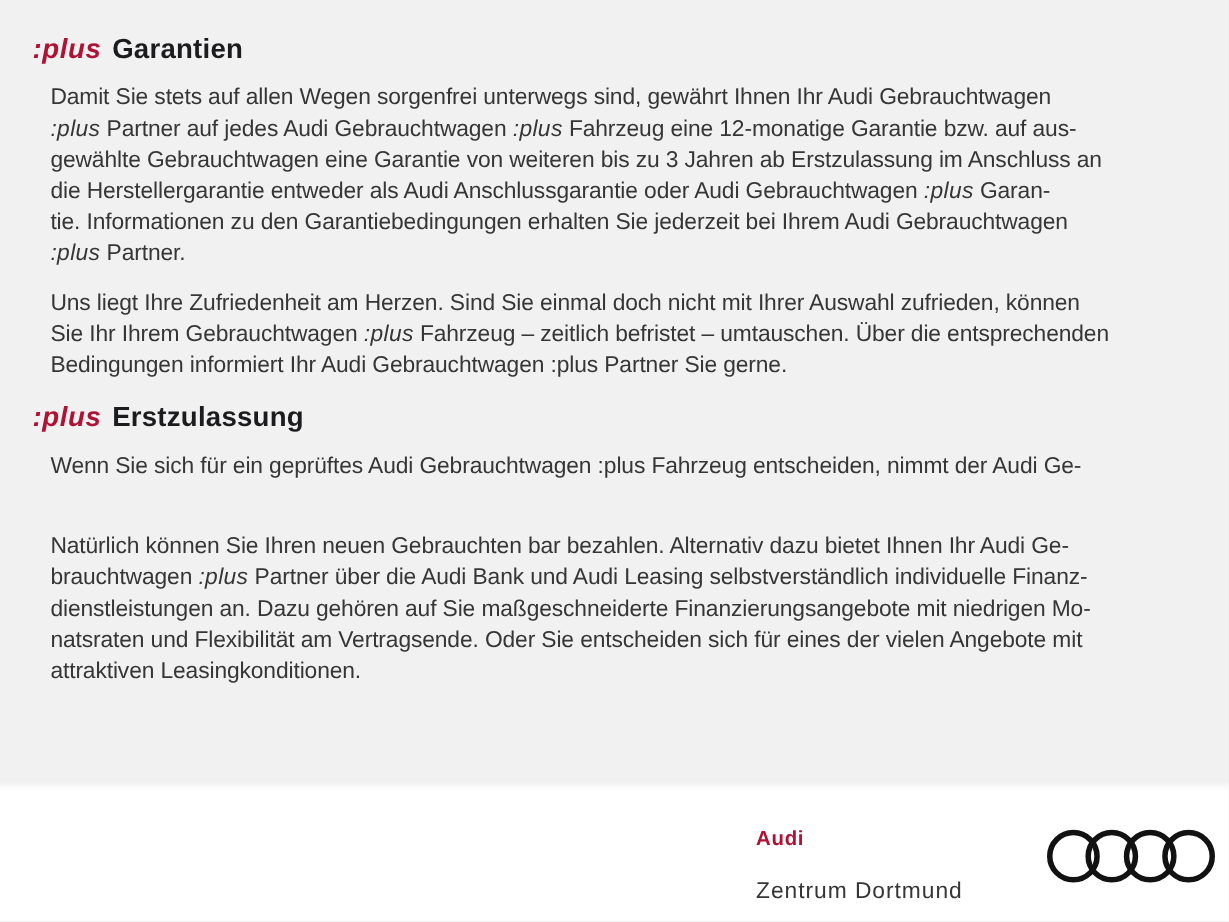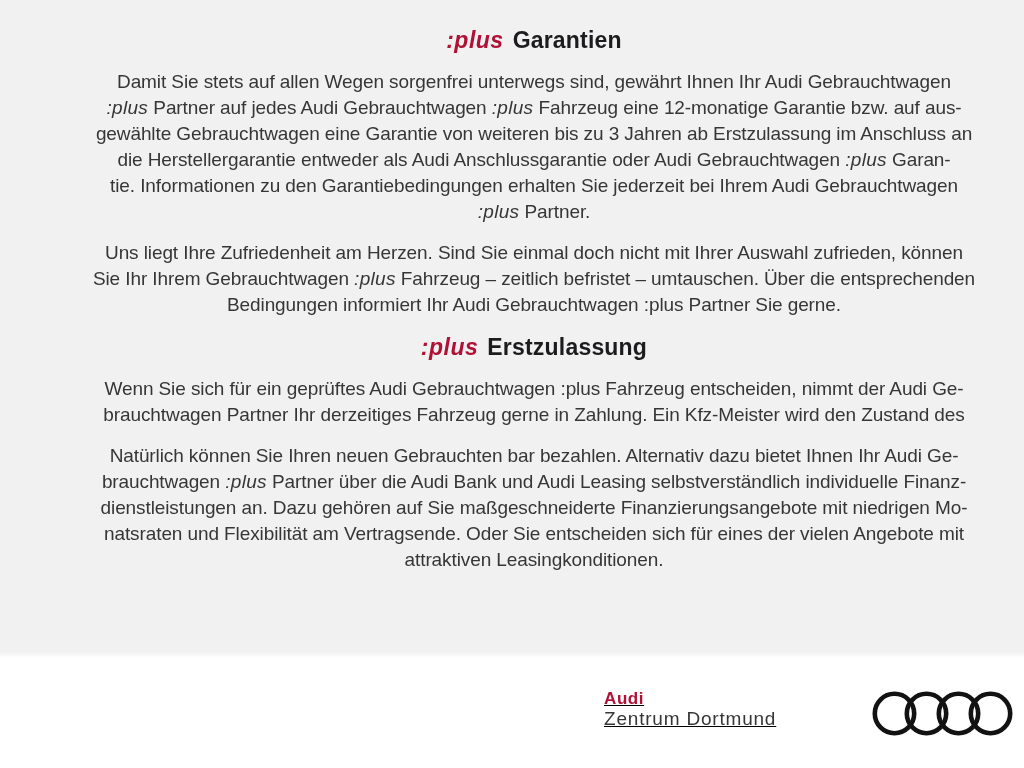--- a/index.html
+++ b/index.html
@@ -8,22 +8,21 @@
     background: #d8d8d8;
   }
   .page {
     position: relative;
     width: 1024px;
     height: 768px;
     background: var(--page_bg, #f1f1f2);
     overflow: hidden;
   }
   .content {
-    padding: 26px 0 0 44px;
-    text-align: center;
+    padding: 26px 0 0 27px;
   }
   .section { margin: 0 0 14px 0; }
   .section h2 {
     margin: 0 0 7px 0;
     font-size: 23px;
     line-height: 28px;
     font-weight: 700;
     color: var(--heading_text, #1c1c1e);
     letter-spacing: 0.2px;
   }
@@ -50,37 +49,37 @@
   }
   .footer::before {
     content: "";
     position: absolute;
     left: 0; right: 0; top: -6px;
     height: 6px;
     background: linear-gradient(var(--page_bg, #f1f1f2), var(--footer_bg, #ffffff));
   }
   .dealer {
     position: absolute;
-    left: 604px;
+    left: 630px;
     top: 31px;
-    text-decoration: underline;
   }
   .dealer-brand {
     font-size: 17px;
     line-height: 19px;
     font-weight: 700;
     color: var(--accent_red, #b01235);
     letter-spacing: 0.6px;
   }
   .dealer-location {
     font-size: 19px;
     line-height: 21px;
     font-weight: 400;
     color: var(--body_text, #363636);
     letter-spacing: 0.8px;
+    margin-top: 24px;
   }
   .rings {
     position: absolute;
     right: 11px;
     top: 33px;
     width: 141px;
     height: 45px;
   }
 </style>
 </head>
@@ -98,21 +97,21 @@
     </section>
 
     <section class="section">
       <p class="body-text"><span>Uns liegt Ihre Zufriedenheit am Herzen. Sind Sie einmal doch nicht mit Ihrer Auswahl zufrieden, können</span><br><span>Sie Ihr Ihrem Gebrauchtwagen </span><span class="it">:plus</span><span> Fahrzeug – zeitlich befristet – umtauschen. Über die entsprechenden</span><br><span>Bedingungen informiert Ihr Audi Gebrauchtwagen :plus Partner Sie gerne.</span></p>
     </section>
 
     <section class="section">
       <h2>
         <span class="plus-mark">:plus</span><span>Erstzulassung</span>
       </h2>
-      <p class="body-text"><span>Wenn Sie sich für ein geprüftes Audi Gebrauchtwagen :plus Fahrzeug entscheiden, nimmt der Audi Ge-</span><br><span>brauchtwagen Partner Ihr derzeitiges Fahrzeug gerne in Zahlung. Ein Kfz-Meister wird den Zustand des</span><br></p>
+      <p class="body-text"><span>Wenn Sie sich für ein geprüftes Audi Gebrauchtwagen :plus Fahrzeug entscheiden, nimmt der Audi Ge-</span><br><br></p>
     </section>
 
     <section class="section">
       <p class="body-text"><span>Natürlich können Sie Ihren neuen Gebrauchten bar bezahlen. Alternativ dazu bietet Ihnen Ihr Audi Ge-</span><br><span>brauchtwagen </span><span class="it">:plus</span><span> Partner über die Audi Bank und Audi Leasing selbstverständlich individuelle Finanz-</span><br><span>dienstleistungen an. Dazu gehören auf Sie maßgeschneiderte Finanzierungsangebote mit niedrigen Mo-</span><br><span>natsraten und Flexibilität am Vertragsende. Oder Sie entscheiden sich für eines der vielen Angebote mit</span><br><span>attraktiven Leasingkonditionen.</span></p>
     </section>
 
   </main>
 
   <footer class="footer">
     <div class="dealer">

